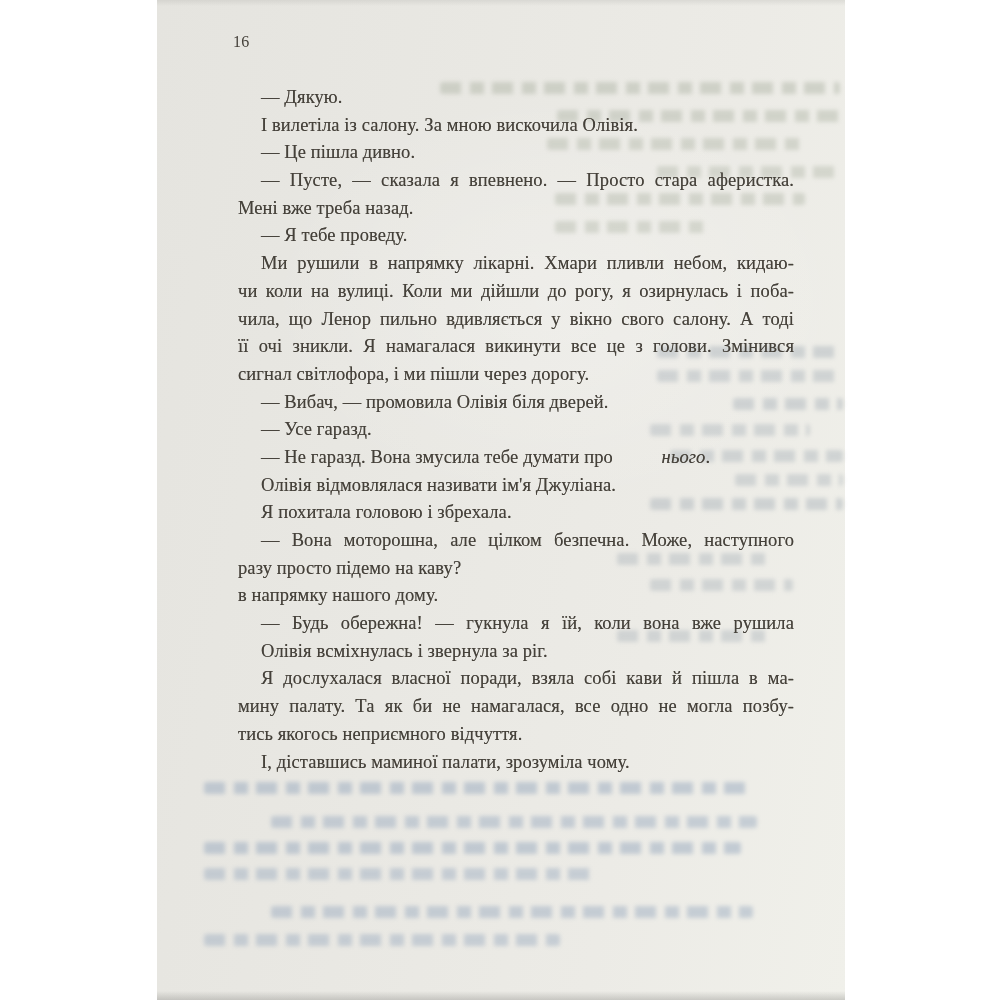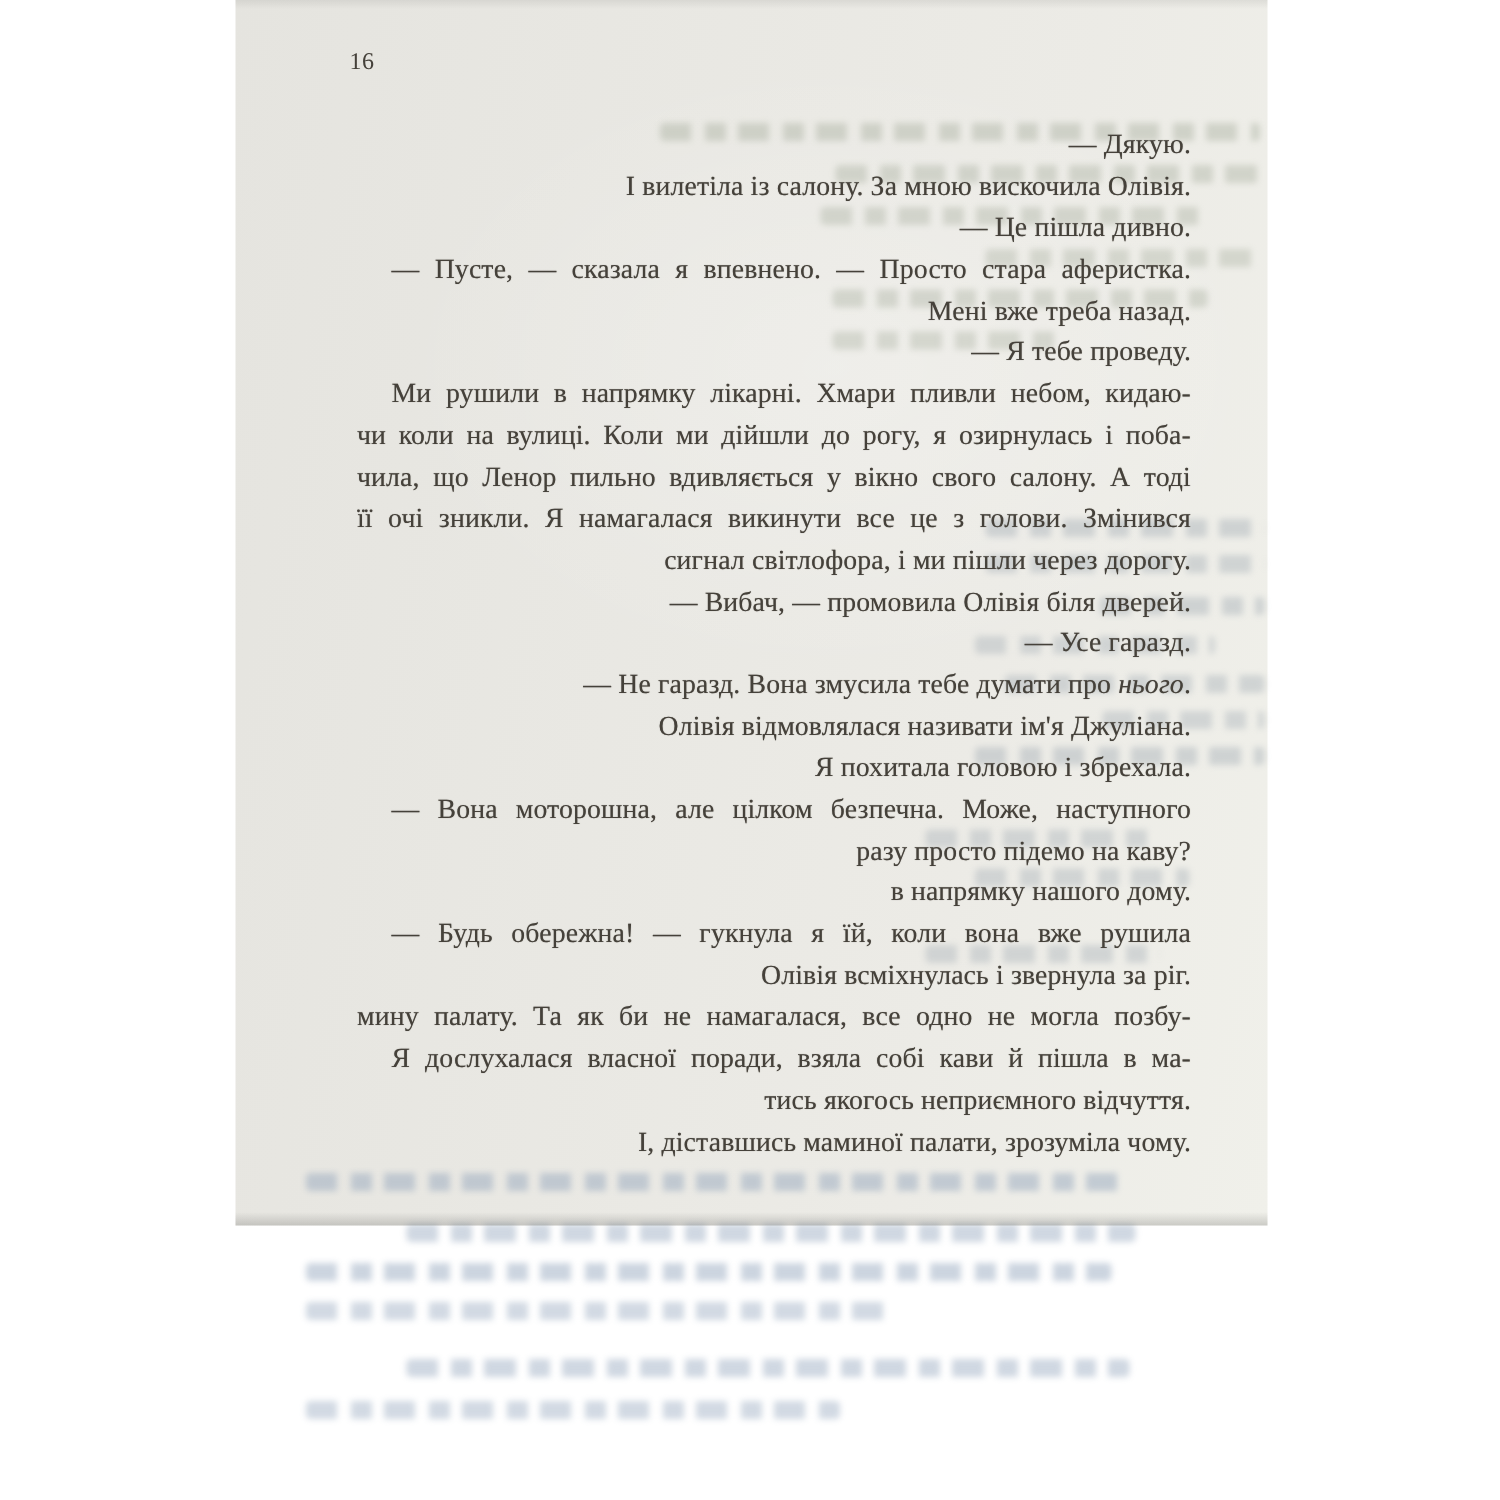--- a/index.html
+++ b/index.html
@@ -9,21 +9,21 @@
     height: 1000px;
     background: #ffffff;
     overflow: hidden;
     font-family: "Liberation Serif", "DejaVu Serif", serif;
   }
   .page {
     position: absolute;
     left: 157px;
     top: 0;
     width: 688px;
-    height: 817px;
+    height: 1000px;
     background:
       radial-gradient(ellipse 420px 300px at 58% 30%, rgba(255,255,255,0.22), rgba(255,255,255,0) 70%),
       linear-gradient(100deg, #e5e4df 0%, #e9e8e3 40%, #ecebe6 70%, #f0f0ea 100%);
     filter: blur(0.3px);
   }
   .page::before {
     content: "";
     position: absolute;
     left: 0; top: 0; right: 0;
     height: 6px;
@@ -51,33 +51,33 @@
     width: 556px;
     color: #45413a;
     text-shadow: 0 0 0.6px rgba(64,59,51,0.55);
     letter-spacing: 0.1px;
   }
   .line {
     height: 27.7px;
     line-height: 27.7px;
     font-size: 18.5px;
     white-space: nowrap;
-    text-align: right;
   }
   .line.jst {
     white-space: normal;
     text-align: justify;
     text-align-last: justify;
     overflow: hidden;
   }
   .line.ind {
     text-indent: 23px;
   }
   .line em {
     font-style: italic;
+    margin-left: 44px;
   }
   .bleed {
     position: absolute;
     height: 12px;
     border-radius: 3px;
     filter: blur(2.2px);
     pointer-events: none;
   }
 </style>
 </head>
@@ -124,18 +124,18 @@
       <div class="line ind">— Вибач, — промовила Олівія біля дверей.</div>
       <div class="line ind">— Усе гаразд.</div>
       <div class="line ind">— Не гаразд. Вона змусила тебе думати про <em>нього</em>.</div>
       <div class="line ind">Олівія відмовлялася називати ім'я Джуліана.</div>
       <div class="line ind">Я похитала головою і збрехала.</div>
       <div class="line ind jst">— Вона моторошна, але цілком безпечна. Може, наступного</div>
       <div class="line">разу просто підемо на каву?</div>
       <div class="line">в напрямку нашого дому.</div>
       <div class="line ind jst">— Будь обережна! — гукнула я їй, коли вона вже рушила</div>
       <div class="line ind">Олівія всміхнулась і звернула за ріг.</div>
+      <div class="line ind jst">Я дослухалася власної поради, взяла собі кави й пішла в ма-</div>
       <div class="line jst">мину палату. Та як би не намагалася, все одно не могла позбу-</div>
-      <div class="line ind jst">Я дослухалася власної поради, взяла собі кави й пішла в ма-</div>
       <div class="line">тись якогось неприємного відчуття.</div>
       <div class="line ind">І, діставшись маминої палати, зрозуміла чому.</div>
     </div>
 </div>
 
 </body></html>

